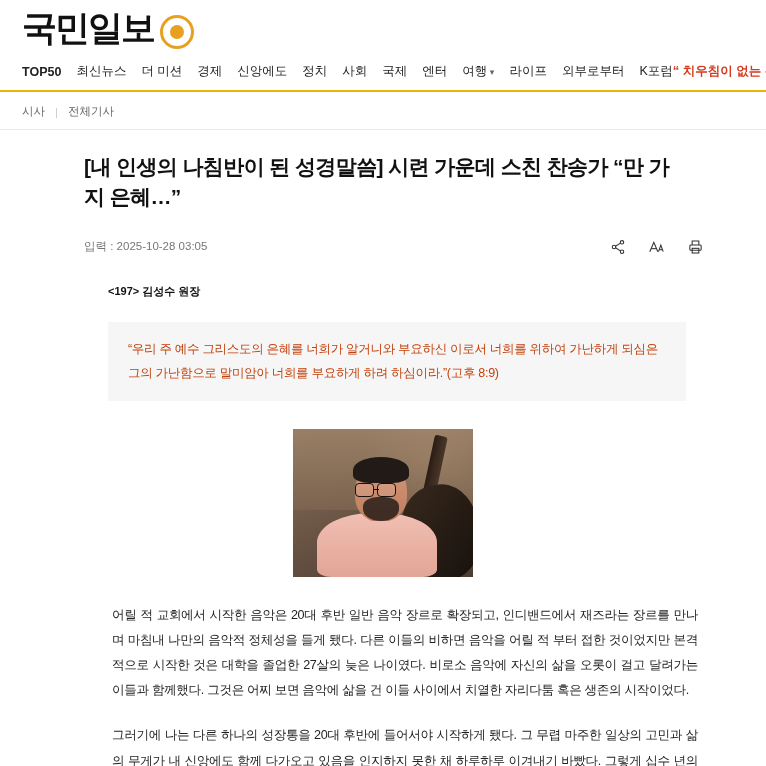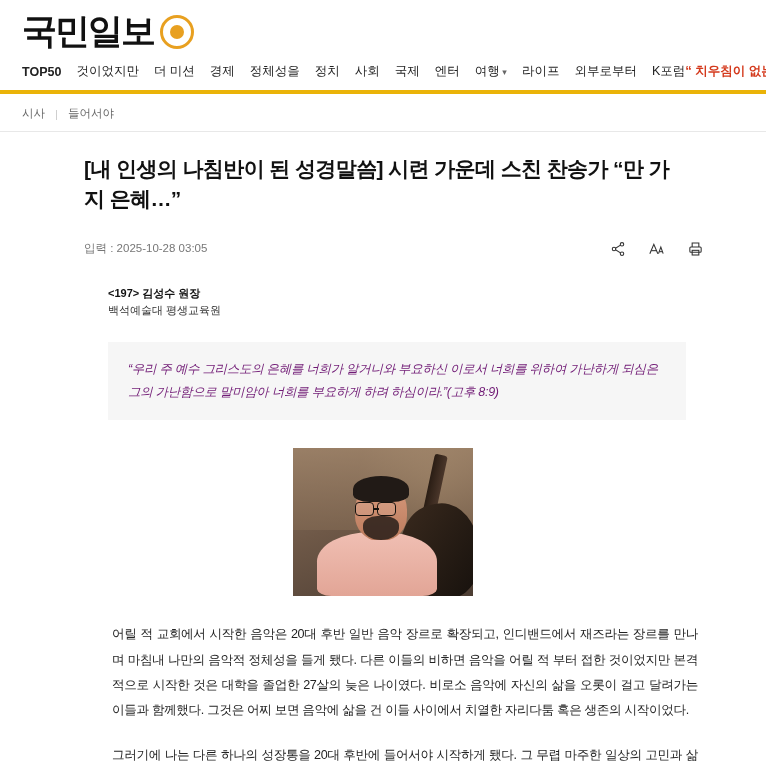--- a/index.html
+++ b/index.html
@@ -25,21 +25,21 @@
     display: flex;
     align-items: center;
     padding: 14px 22px 8px 22px;
   }
   .logo-text {
     font-size: 35px;
     font-weight: bold;
     letter-spacing: -2px;
     color: #111;
     line-height: 1;
-    font-family: Liberation Serif, serif;
+    font-family: Liberation Mono, monospace;
   }
   .logo-mark {
     width: 34px;
     height: 34px;
     border-radius: 50%;
     border: 3px solid #e8a020;
     margin-left: 6px;
     position: relative;
     display: inline-block;
   }
@@ -52,21 +52,21 @@
     height: 14px;
     border-radius: 50%;
     background: #e8a020;
   }
 
   
   .navbar {
     display: flex;
     align-items: center;
     padding: 6px 22px 10px 22px;
-    border-bottom: 4px solid #eab308;
+    border-bottom: 2px solid #eab308;
     font-size: 12.5px;
   }
   .nav-items {
     display: flex;
     align-items: center;
     gap: 15px;
     flex: 1;
     white-space: nowrap;
   }
   .nav-item {
@@ -151,23 +151,22 @@
     color: #333;
   }
 
   .pullquote {
     margin: 22px 0 0 86px;
     background: #f6f6f6;
     padding: 16px 20px;
     max-width: 578px;
     font-size: 12.5px;
     line-height: 1.85;
-    color: #701a75;
+    color: #c2410c;
     letter-spacing: -0.3px;
-    font-style: italic;
   }
 
   .figure {
     margin: 28px auto 0 auto;
     width: 180px;
     height: 148px;
     overflow: hidden;
     position: relative;
     background: #6b5a4c;
   }
@@ -268,44 +267,44 @@
 <div class="page">
 
   <div class="masthead">
     <div class="logo-text">국민일보</div>
     <div class="logo-mark"></div>
   </div>
 
   <div class="navbar">
     <div class="nav-items">
       <span class="nav-item strong">TOP50</span>
-      <span class="nav-item">것이었지만</span>
+      <span class="nav-item">최신뉴스</span>
       <span class="nav-item">더 미션</span>
       <span class="nav-item">경제</span>
-      <span class="nav-item">정체성을</span>
+      <span class="nav-item">신앙에도</span>
       <span class="nav-item">정치</span>
       <span class="nav-item">사회</span>
       <span class="nav-item">국제</span>
       <span class="nav-item">엔터</span>
       <span class="nav-item caret">여행</span>
       <span class="nav-item">라이프</span>
       <span class="nav-item">외부로부터</span>
       <span class="nav-item">K포럼</span>
     </div>
     <div class="nav-tagline">
       <span class="quote-mark">“</span>
       <span>치우침이 없는 뉴스</span>
       
     </div>
   </div>
 
   <div class="breadcrumb">
     <span class="crumb">시사</span>
     <span class="sep">|</span>
-    <span class="crumb">들어서야</span>
+    <span class="crumb">전체기사</span>
   </div>
 
   <div class="article">
 
     <h1 class="headline">[내 인생의 나침반이 된 성경말씀] 시련 가운데 스친 찬송가 “만 가지 은혜…”</h1>
 
     <div class="meta-row">
       <div class="pubdate">입력 : 2025-10-28 03:05</div>
       <div class="tool-icons">
         <span title="share">
@@ -330,21 +329,20 @@
             <path d="M7 9V3h10v6"></path>
               <rect x="3.5" y="9" width="17" height="8" rx="1.5"></rect>
             <rect x="7" y="14" width="10" height="7"></rect>
           </svg>
         </span>
       </div>
     </div>
 
     <div class="byline">
       <div class="author">&lt;197&gt; 김성수 원장</div>
-      <div class="affil">백석예술대 평생교육원</div>
     </div>
 
     <div class="pullquote">“우리 주 예수 그리스도의 은혜를 너희가 알거니와 부요하신 이로서 너희를 위하여 가난하게 되심은 그의 가난함으로 말미암아 너희를 부요하게 하려 하심이라.”(고후 8:9)</div>
 
     <div class="figure">
       <div class="ph-bg"></div>
       <div class="ph-wall"></div>
       <div class="ph-guitar-neck"></div>
       <div class="ph-guitar-body"></div>
       <div class="ph-shirt"></div>

